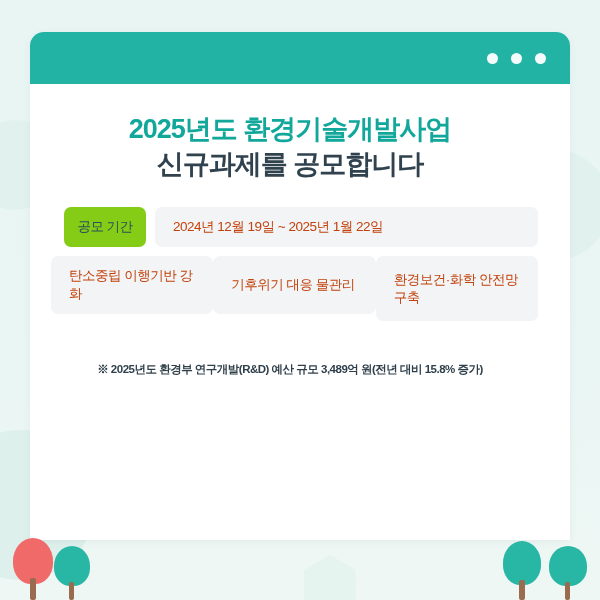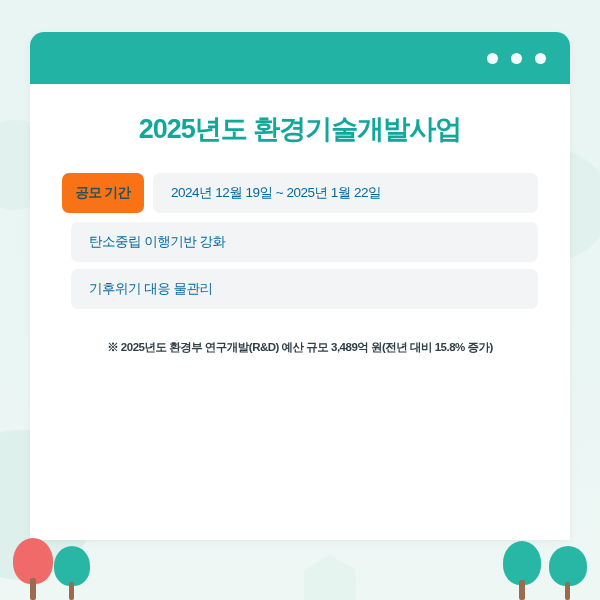--- a/index.html
+++ b/index.html
@@ -63,21 +63,21 @@
   .dot {
     width: 11px;
     height: 11px;
     border-radius: 50%;
     background: #ffffff;
     margin-left: 13px;
     opacity: .95;
   }
 
   .card-body {
-    padding: 28px 32px 0 32px;
+    padding: 28px 32px 0 12px;
     box-sizing: border-box;
   }
 
   .title-wrap {
     text-align: center;
     margin-bottom: 26px;
   }
   .title-line1 {
     font-size: 27px;
     font-weight: bold;
@@ -94,61 +94,62 @@
   }
 
   .row {
     display: flex;
     align-items: stretch;
     margin-bottom: 9px;
   }
   .label-cell {
     width: 82px;
     min-width: 82px;
-    background: #f97316;
+    background: #84cc16;
     border-radius: 7px;
     color: #28515a;
     font-size: 13.5px;
-    font-weight: bold;
+    font-weight: normal;
     display: flex;
     align-items: center;
     justify-content: center;
     text-align: center;
     letter-spacing: -0.6px;
     line-height: 1.5;
     padding: 10px 4px;
     box-sizing: border-box;
+    margin-left: 22px;
   }
   .value-cell {
     flex: 1;
     margin-left: 9px;
     background: #f2f4f5;
     border-radius: 7px;
-    color: #0369a1;
+    color: #c2410c;
     font-size: 13.5px;
     display: flex;
     align-items: center;
     padding: 11px 18px;
     letter-spacing: -0.5px;
     box-sizing: border-box;
   }
   .multi {
     flex: 1;
     margin-left: 9px;
     display: flex;
-    flex-direction: column;
+    flex-direction: row;
   }
   .multi .value-cell {
     margin-left: 0;
     margin-bottom: 7px;
   }
   .multi .value-cell:last-child { margin-bottom: 0; }
 
   .footnote {
-    margin-top: 22px;
+    margin-top: 32px;
     font-size: 11.5px;
     font-weight: bold;
     color: #2f3f4a;
     text-align: center;
     letter-spacing: -0.5px;
   }
 
   
   .tree {
     position: absolute;
@@ -179,31 +180,33 @@
     <div class="card-bar">
       <div class="dot"></div>
       <div class="dot"></div>
       <div class="dot"></div>
     </div>
 
     <div class="card-body">
 
       <div class="title-wrap">
         <div class="title-line1">2025년도 환경기술개발사업</div>
+        <div class="title-line2">신규과제를 공모합니다</div>
       </div>
 
       <div class="row">
         <div class="label-cell">공모 기간</div>
         <div class="value-cell">2024년 12월 19일 ~ 2025년 1월 22일</div>
       </div>
 
       <div class="row">
         <div class="multi">
           <div class="value-cell">탄소중립 이행기반 강화</div>
           <div class="value-cell">기후위기 대응 물관리</div>
+          <div class="value-cell">환경보건·화학 안전망 구축</div>
         </div>
       </div>
 
       <div class="row">
       </div>
 
       <div class="footnote">※ 2025년도 환경부 연구개발(R&amp;D) 예산 규모 3,489억 원(전년 대비 15.8% 증가)</div>
 
     </div>
   </div>

